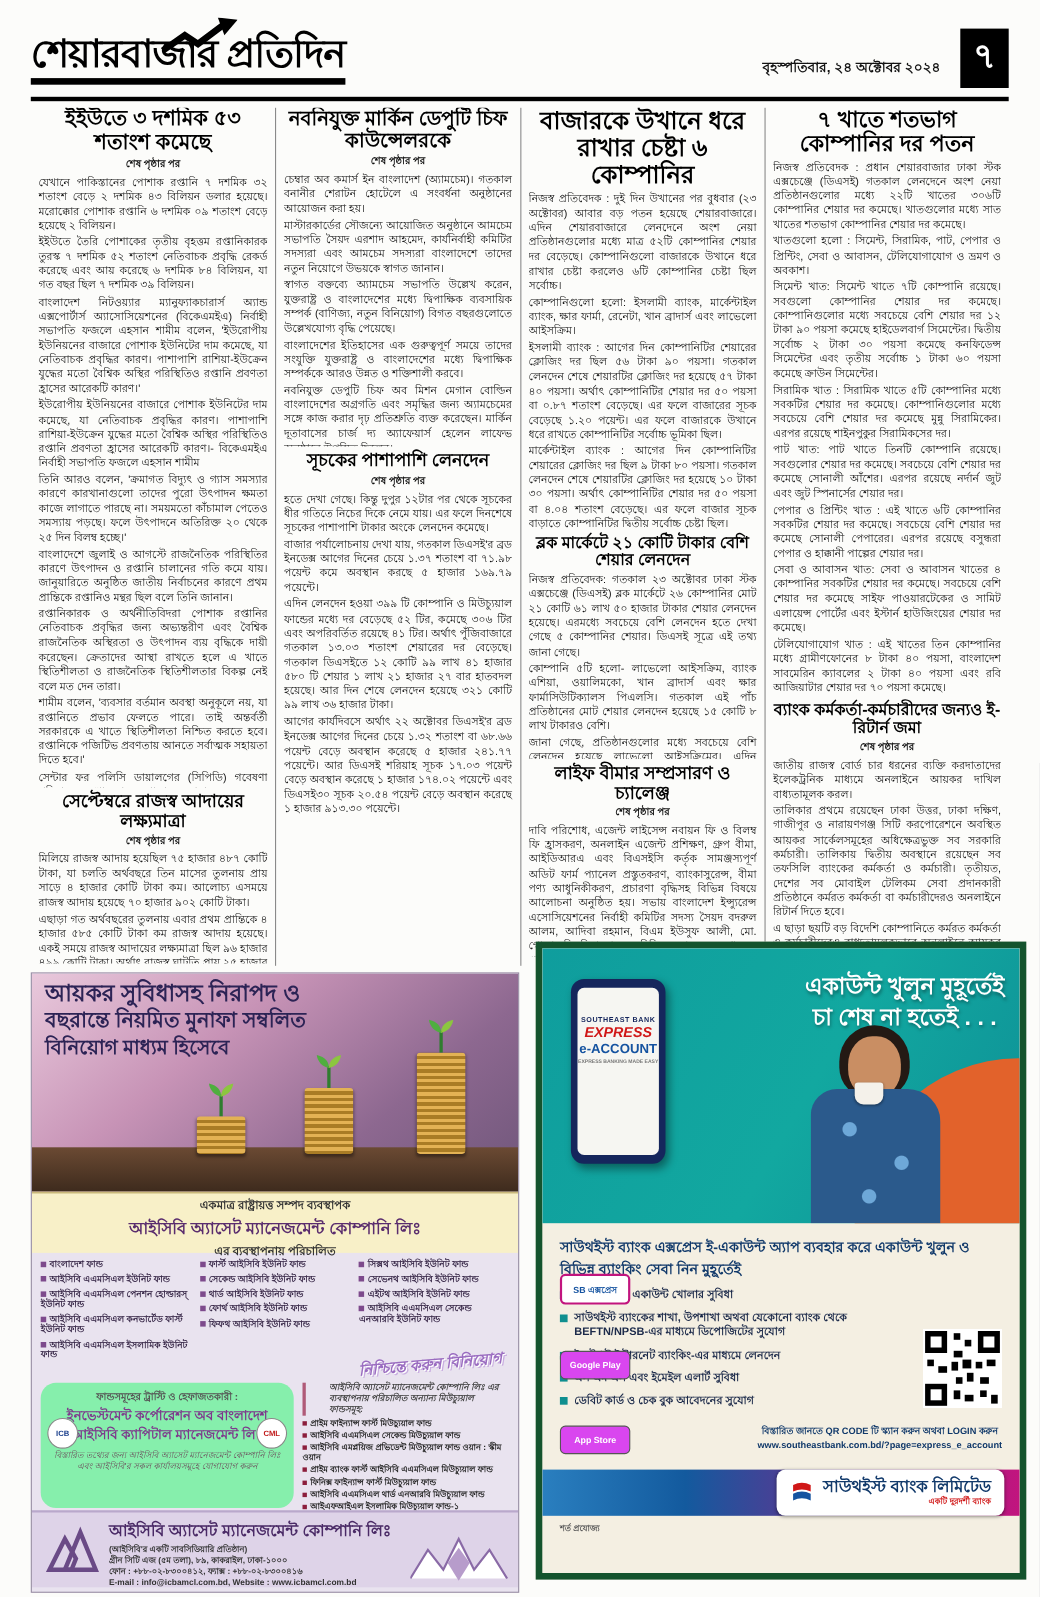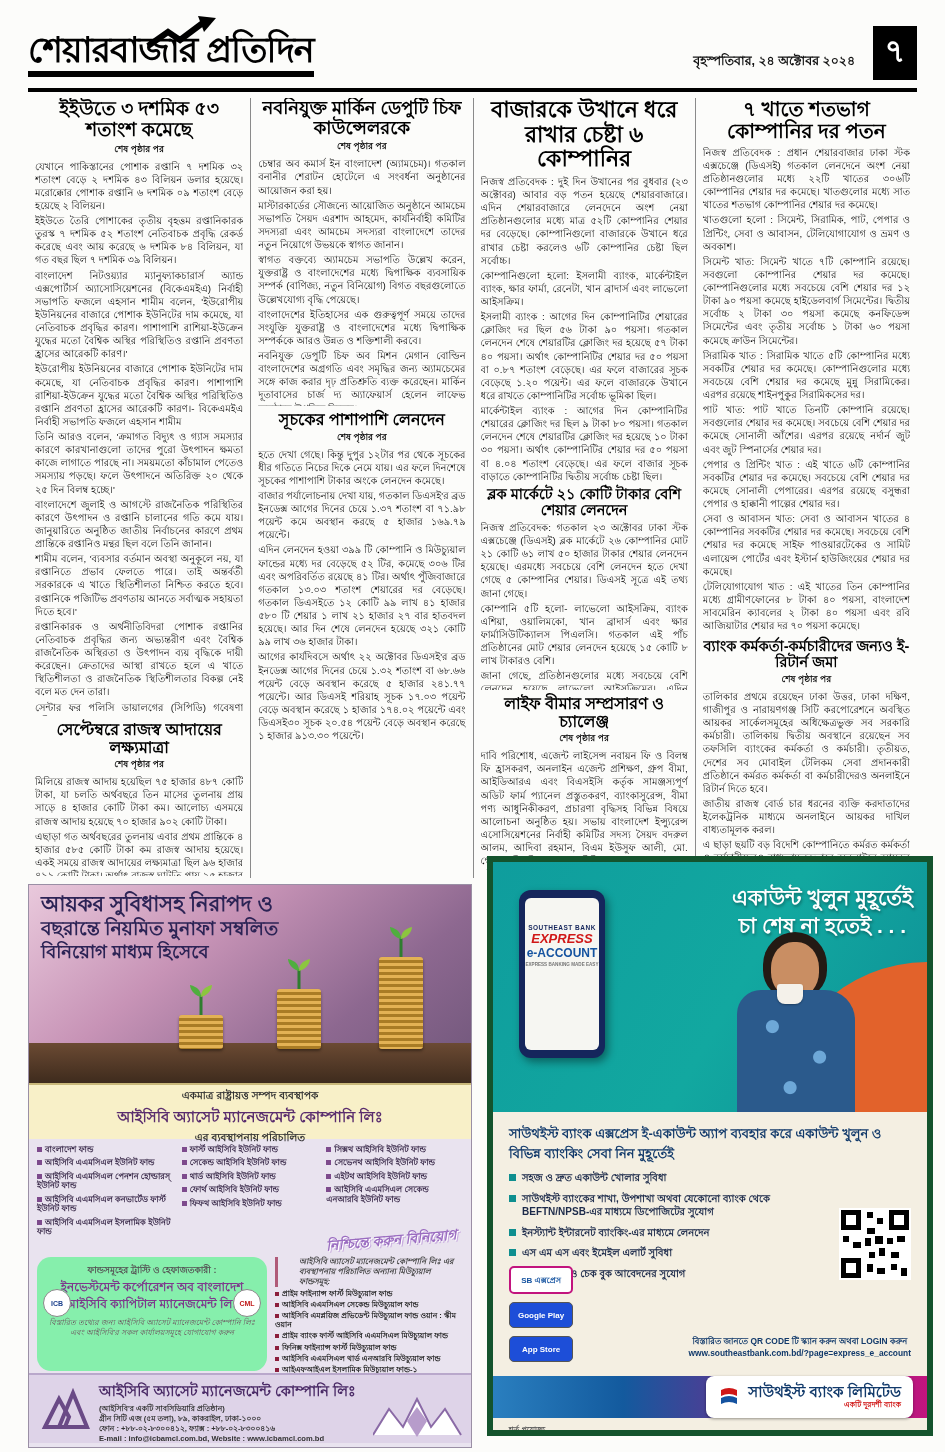--- a/index.html
+++ b/index.html
@@ -84,31 +84,31 @@
   .phone .s4{font-size:4.6px;font-weight:bold;color:#777;margin-top:2px;}
   .chair{position:absolute;right:0;bottom:0;width:150px;height:150px;background:#e2622b;border-radius:100% 0 0 0;}
   .person{position:absolute;right:58px;bottom:0;width:150px;height:180px;}
   .person .hair{position:absolute;left:44px;top:0;width:64px;height:66px;background:#241a14;border-radius:50% 50% 42% 42%;}
   .person .face{position:absolute;left:52px;top:10px;width:48px;height:56px;background:#c98e63;border-radius:46%;}
   .person .torso{position:absolute;left:18px;top:58px;width:118px;height:122px;border-radius:24px 30px 0 0;
       background:radial-gradient(circle at 30% 30%,#6ea8d8 0 6px,transparent 7px),
                  radial-gradient(circle at 70% 55%,#6ea8d8 0 6px,transparent 7px),
                  radial-gradient(circle at 45% 80%,#6ea8d8 0 6px,transparent 7px),#2b5a8c;}
   .person .cup{position:absolute;left:58px;top:52px;width:26px;height:20px;background:#f4f1ea;border-radius:3px 3px 8px 8px;box-shadow:0 1px 2px rgba(0,0,0,.3);}
-  .seb-panel{position:relative;height:264px;padding:12px 16px 0;box-sizing:border-box;}
+  .seb-panel{position:relative;height:224px;padding:12px 16px 0;box-sizing:border-box;}
   .seb-head{font-size:13px;font-weight:bold;color:#123a6b;line-height:1.5;margin-bottom:8px;}
   .seb-bullets{width:300px;}
   .seb-bullet{font-size:10px;font-weight:bold;color:#1c2a4a;line-height:1.35;margin:0 0 7px;padding-left:13px;position:relative;}
   .seb-bullet::before{content:"";position:absolute;left:0;top:3px;width:7px;height:7px;background:#0f8f8f;}
   .qr{position:absolute;right:16px;top:96px;}
   .badges{position:absolute;left:16px;bottom:14px;display:flex;gap:8px;flex-direction:column;}
   .badge{height:24px;border-radius:5px;display:flex;align-items:center;justify-content:center;
          font-size:8px;font-weight:bold;padding:0 8px;}
   .badge.sb{background:#fff;border:2px solid #c2147e;color:#1553a0;}
-  .badge.dark{background:#1d4ed8;color:#fff;border:1px solid #555;}
+  .badge.dark{background:#d946ef;color:#fff;border:1px solid #555;margin-top:34px;}
   .seb-link{position:absolute;right:16px;bottom:16px;text-align:center;font-size:8.4px;font-weight:bold;color:#123a6b;line-height:1.5;}
   .seb-bar{height:42px;background:linear-gradient(90deg,#2a7fbf,#135a9e 30%,#6a3090 62%,#c2147e);
            display:flex;justify-content:flex-end;padding-right:14px;box-sizing:border-box;}
   .seb-logo-box{background:#fff;border-radius:8px;padding:3px 12px;display:flex;align-items:center;gap:8px;box-shadow:0 1px 3px rgba(0,0,0,.4);}
   .seb-name{font-size:15px;font-weight:bold;color:#123a6b;line-height:1;}
   .seb-sub{font-size:7.5px;font-weight:bold;color:#d01717;text-align:right;}
   .seb-terms{height:40px;padding:6px 0 0 16px;font-size:7.5px;font-weight:bold;color:#555;}
 </style>
 </head>
 <body>
@@ -134,22 +134,22 @@
       <div class="block" style="height:618px;">
         <div class="headline h-c1">ইইউতে ৩ দশমিক ৫৩ শতাংশ কমেছে</div>
         <div class="cont">শেষ পৃষ্ঠার পর</div>
         <div class="body">
             <p class="para">যেখানে পাকিস্তানের পোশাক রপ্তানি ৭ দশমিক ৩২ শতাংশ বেড়ে ২ দশমিক ৪৩ বিলিয়ন ডলার হয়েছে। মরোক্কোর পোশাক রপ্তানি ৬ দশমিক ০৯ শতাংশ বেড়ে হয়েছে ২ বিলিয়ন।</p>
             <p class="para">ইইউতে তৈরি পোশাকের তৃতীয় বৃহত্তম রপ্তানিকারক তুরস্ক ৭ দশমিক ৫২ শতাংশ নেতিবাচক প্রবৃদ্ধি রেকর্ড করেছে এবং আয় করেছে ৬ দশমিক ৮৪ বিলিয়ন, যা গত বছর ছিল ৭ দশমিক ৩৯ বিলিয়ন।</p>
             <p class="para">বাংলাদেশ নিটওয়্যার ম্যানুফ্যাকচারার্স অ্যান্ড এক্সপোর্টার্স অ্যাসোসিয়েশনের (বিকেএমইএ) নির্বাহী সভাপতি ফজলে এহসান শামীম বলেন, 'ইউরোপীয় ইউনিয়নের বাজারে পোশাক ইউনিটের দাম কমেছে, যা নেতিবাচক প্রবৃদ্ধির কারণ। পাশাপাশি রাশিয়া-ইউক্রেন যুদ্ধের মতো বৈশ্বিক অস্থির পরিস্থিতিও রপ্তানি প্রবণতা হ্রাসের আরেকটি কারণ।'</p>
             <p class="para">ইউরোপীয় ইউনিয়নের বাজারে পোশাক ইউনিটের দাম কমেছে, যা নেতিবাচক প্রবৃদ্ধির কারণ। পাশাপাশি রাশিয়া-ইউক্রেন যুদ্ধের মতো বৈশ্বিক অস্থির পরিস্থিতিও রপ্তানি প্রবণতা হ্রাসের আরেকটি কারণ।- বিকেএমইএ নির্বাহী সভাপতি ফজলে এহসান শামীম</p>
             <p class="para">তিনি আরও বলেন, 'ক্রমাগত বিদ্যুৎ ও গ্যাস সমস্যার কারণে কারখানাগুলো তাদের পুরো উৎপাদন ক্ষমতা কাজে লাগাতে পারছে না। সময়মতো কাঁচামাল পেতেও সমস্যায় পড়ছে। ফলে উৎপাদনে অতিরিক্ত ২০ থেকে ২৫ দিন বিলম্ব হচ্ছে।'</p>
             <p class="para">বাংলাদেশে জুলাই ও আগস্টে রাজনৈতিক পরিস্থিতির কারণে উৎপাদন ও রপ্তানি চালানের গতি কমে যায়। জানুয়ারিতে অনুষ্ঠিত জাতীয় নির্বাচনের কারণে প্রথম প্রান্তিকে রপ্তানিও মন্থর ছিল বলে তিনি জানান।</p>
+            <p class="para">রপ্তানিকারক ও অর্থনীতিবিদরা পোশাক রপ্তানির নেতিবাচক প্রবৃদ্ধির জন্য অভ্যন্তরীণ এবং বৈশ্বিক রাজনৈতিক অস্থিরতা ও উৎপাদন ব্যয় বৃদ্ধিকে দায়ী করেছেন। ক্রেতাদের আস্থা রাখতে হলে এ খাতে স্থিতিশীলতা ও রাজনৈতিক স্থিতিশীলতার বিকল্প নেই বলে মত দেন তারা।</p>
             <p class="para">শামীম বলেন, 'ব্যবসার বর্তমান অবস্থা অনুকূলে নয়, যা রপ্তানিতে প্রভাব ফেলতে পারে। তাই অন্তর্বর্তী সরকারকে এ খাতে স্থিতিশীলতা নিশ্চিত করতে হবে। রপ্তানিকে পজিটিভ প্রবণতায় আনতে সর্বাত্মক সহায়তা দিতে হবে।'</p>
-            <p class="para">রপ্তানিকারক ও অর্থনীতিবিদরা পোশাক রপ্তানির নেতিবাচক প্রবৃদ্ধির জন্য অভ্যন্তরীণ এবং বৈশ্বিক রাজনৈতিক অস্থিরতা ও উৎপাদন ব্যয় বৃদ্ধিকে দায়ী করেছেন। ক্রেতাদের আস্থা রাখতে হলে এ খাতে স্থিতিশীলতা ও রাজনৈতিক স্থিতিশীলতার বিকল্প নেই বলে মত দেন তারা।</p>
             <p class="para">সেন্টার ফর পলিসি ডায়ালগের (সিপিডি) গবেষণা পরিচালক খোন্দকার গোলাম মোয়াজ্জেম বলেন, 'ইউরোপীয় ইউনিয়ন ও যুক্তরাষ্ট্র থেকে রপ্তানি আয় নেতিবাচক প্রবৃদ্ধি দেখানোয় এটি অর্থনীতির জন্য ভালো লক্ষণ নয়। রাজনৈতিক অস্থিতিশীলতা থাকলেও রপ্তানি আয় বাড়াতে রপ্তানির বাধা দূর করা আমাদের গুরুত্ব সহকারে নেওয়া উচিত।'</p>
           </div>
       </div>
       <div class="block" style="height:160px;">
         <div class="subhead">সেপ্টেম্বরে রাজস্ব আদায়ের লক্ষ্যমাত্রা</div>
         <div class="cont">শেষ পৃষ্ঠার পর</div>
         <div class="body">
             <p class="para">মিলিয়ে রাজস্ব আদায় হয়েছিল ৭৫ হাজার ৪৮৭ কোটি টাকা, যা চলতি অর্থবছরে তিন মাসের তুলনায় প্রায় সাড়ে ৪ হাজার কোটি টাকা কম। আলোচ্য এসময়ে রাজস্ব আদায় হয়েছে ৭০ হাজার ৯০২ কোটি টাকা।</p>
             <p class="para">এছাড়া গত অর্থবছরের তুলনায় এবার প্রথম প্রান্তিকে ৪ হাজার ৫৮৫ কোটি টাকা কম রাজস্ব আদায় হয়েছে। একই সময়ে রাজস্ব আদায়ের লক্ষ্যমাত্রা ছিল ৯৬ হাজার ৪৯৯ কোটি টাকা। অর্থাৎ রাজস্ব ঘাটতি প্রায় ২৫ হাজার ৫৯৭ কোটি টাকা।</p>
           </div>
@@ -218,22 +218,22 @@
             <p class="para">পাট খাত: পাট খাতে তিনটি কোম্পানি রয়েছে। সবগুলোর শেয়ার দর কমেছে। সবচেয়ে বেশি শেয়ার দর কমেছে সোনালী আঁশের। এরপর রয়েছে নর্দার্ন জুট এবং জুট স্পিনার্সের শেয়ার দর।</p>
             <p class="para">পেপার ও প্রিন্টিং খাত : এই খাতে ৬টি কোম্পানির সবকটির শেয়ার দর কমেছে। সবচেয়ে বেশি শেয়ার দর কমেছে সোনালী পেপারের। এরপর রয়েছে বসুন্ধরা পেপার ও হাক্কানী পাল্পের শেয়ার দর।</p>
             <p class="para">সেবা ও আবাসন খাত: সেবা ও আবাসন খাতের ৪ কোম্পানির সবকটির শেয়ার দর কমেছে। সবচেয়ে বেশি শেয়ার দর কমেছে সাইফ পাওয়ারটেকের ও সামিট এলায়েন্স পোর্টের এবং ইস্টার্ন হাউজিংয়ের শেয়ার দর কমেছে।</p>
             <p class="para">টেলিযোগাযোগ খাত : এই খাতের তিন কোম্পানির মধ্যে গ্রামীণফোনের ৮ টাকা ৪০ পয়সা, বাংলাদেশ সাবমেরিন ক্যাবলের ২ টাকা ৪০ পয়সা এবং রবি আজিয়াটার শেয়ার দর ৭০ পয়সা কমেছে।</p>
           </div>
       </div>
       <div class="block" style="height:236px;">
         <div class="subhead long">ব্যাংক কর্মকর্তা-কর্মচারীদের জন্যও ই-রিটার্ন জমা</div>
         <div class="cont">শেষ পৃষ্ঠার পর</div>
         <div class="body">
+            <p class="para">জাতীয় রাজস্ব বোর্ড চার ধরনের ব্যক্তি করদাতাদের ইলেকট্রনিক মাধ্যমে অনলাইনে আয়কর দাখিল বাধ্যতামূলক করল।</p>
             <p class="para">তালিকার প্রথমে রয়েছেন ঢাকা উত্তর, ঢাকা দক্ষিণ, গাজীপুর ও নারায়ণগঞ্জ সিটি করপোরেশনে অবস্থিত আয়কর সার্কেলসমূহের অধিক্ষেত্রভুক্ত সব সরকারি কর্মচারী। তালিকায় দ্বিতীয় অবস্থানে রয়েছেন সব তফসিলি ব্যাংকের কর্মকর্তা ও কর্মচারী। তৃতীয়ত, দেশের সব মোবাইল টেলিকম সেবা প্রদানকারী প্রতিষ্ঠানে কর্মরত কর্মকর্তা বা কর্মচারীদেরও অনলাইনে রিটার্ন দিতে হবে।</p>
-            <p class="para">জাতীয় রাজস্ব বোর্ড চার ধরনের ব্যক্তি করদাতাদের ইলেকট্রনিক মাধ্যমে অনলাইনে আয়কর দাখিল বাধ্যতামূলক করল।</p>
             <p class="para">এ ছাড়া ছয়টি বড় বিদেশি কোম্পানিতে কর্মরত কর্মকর্তা ও কর্মচারীদেরও বাধ্যতামূলকভাবে অনলাইনে আয়কর রিটার্ন দাখিল করতে হবে। এই কোম্পানিগুলো হলো ইউনিলিভার বাংলাদেশ লিমিটেড, ব্রিটিশ আমেরিকান টোব্যাকো বাংলাদেশ কোম্পানি লিমিটেড, ম্যারিকো বাংলাদেশ লিমিটেড, বার্জার পেইন্টস বাংলাদেশ লিমিটেড, বাটা শু কোম্পানি (বাংলাদেশ) লিমিটেড এবং নেসলে বাংলাদেশ পিএলসি।</p>
           </div>
       </div>
     </div>
   </div>
 
   <div class="ad-icb">
     <div class="icb-photo">
       <div class="icb-headline">
         <div class="icb-h-line1">আয়কর সুবিধাসহ নিরাপদ ও</div>

